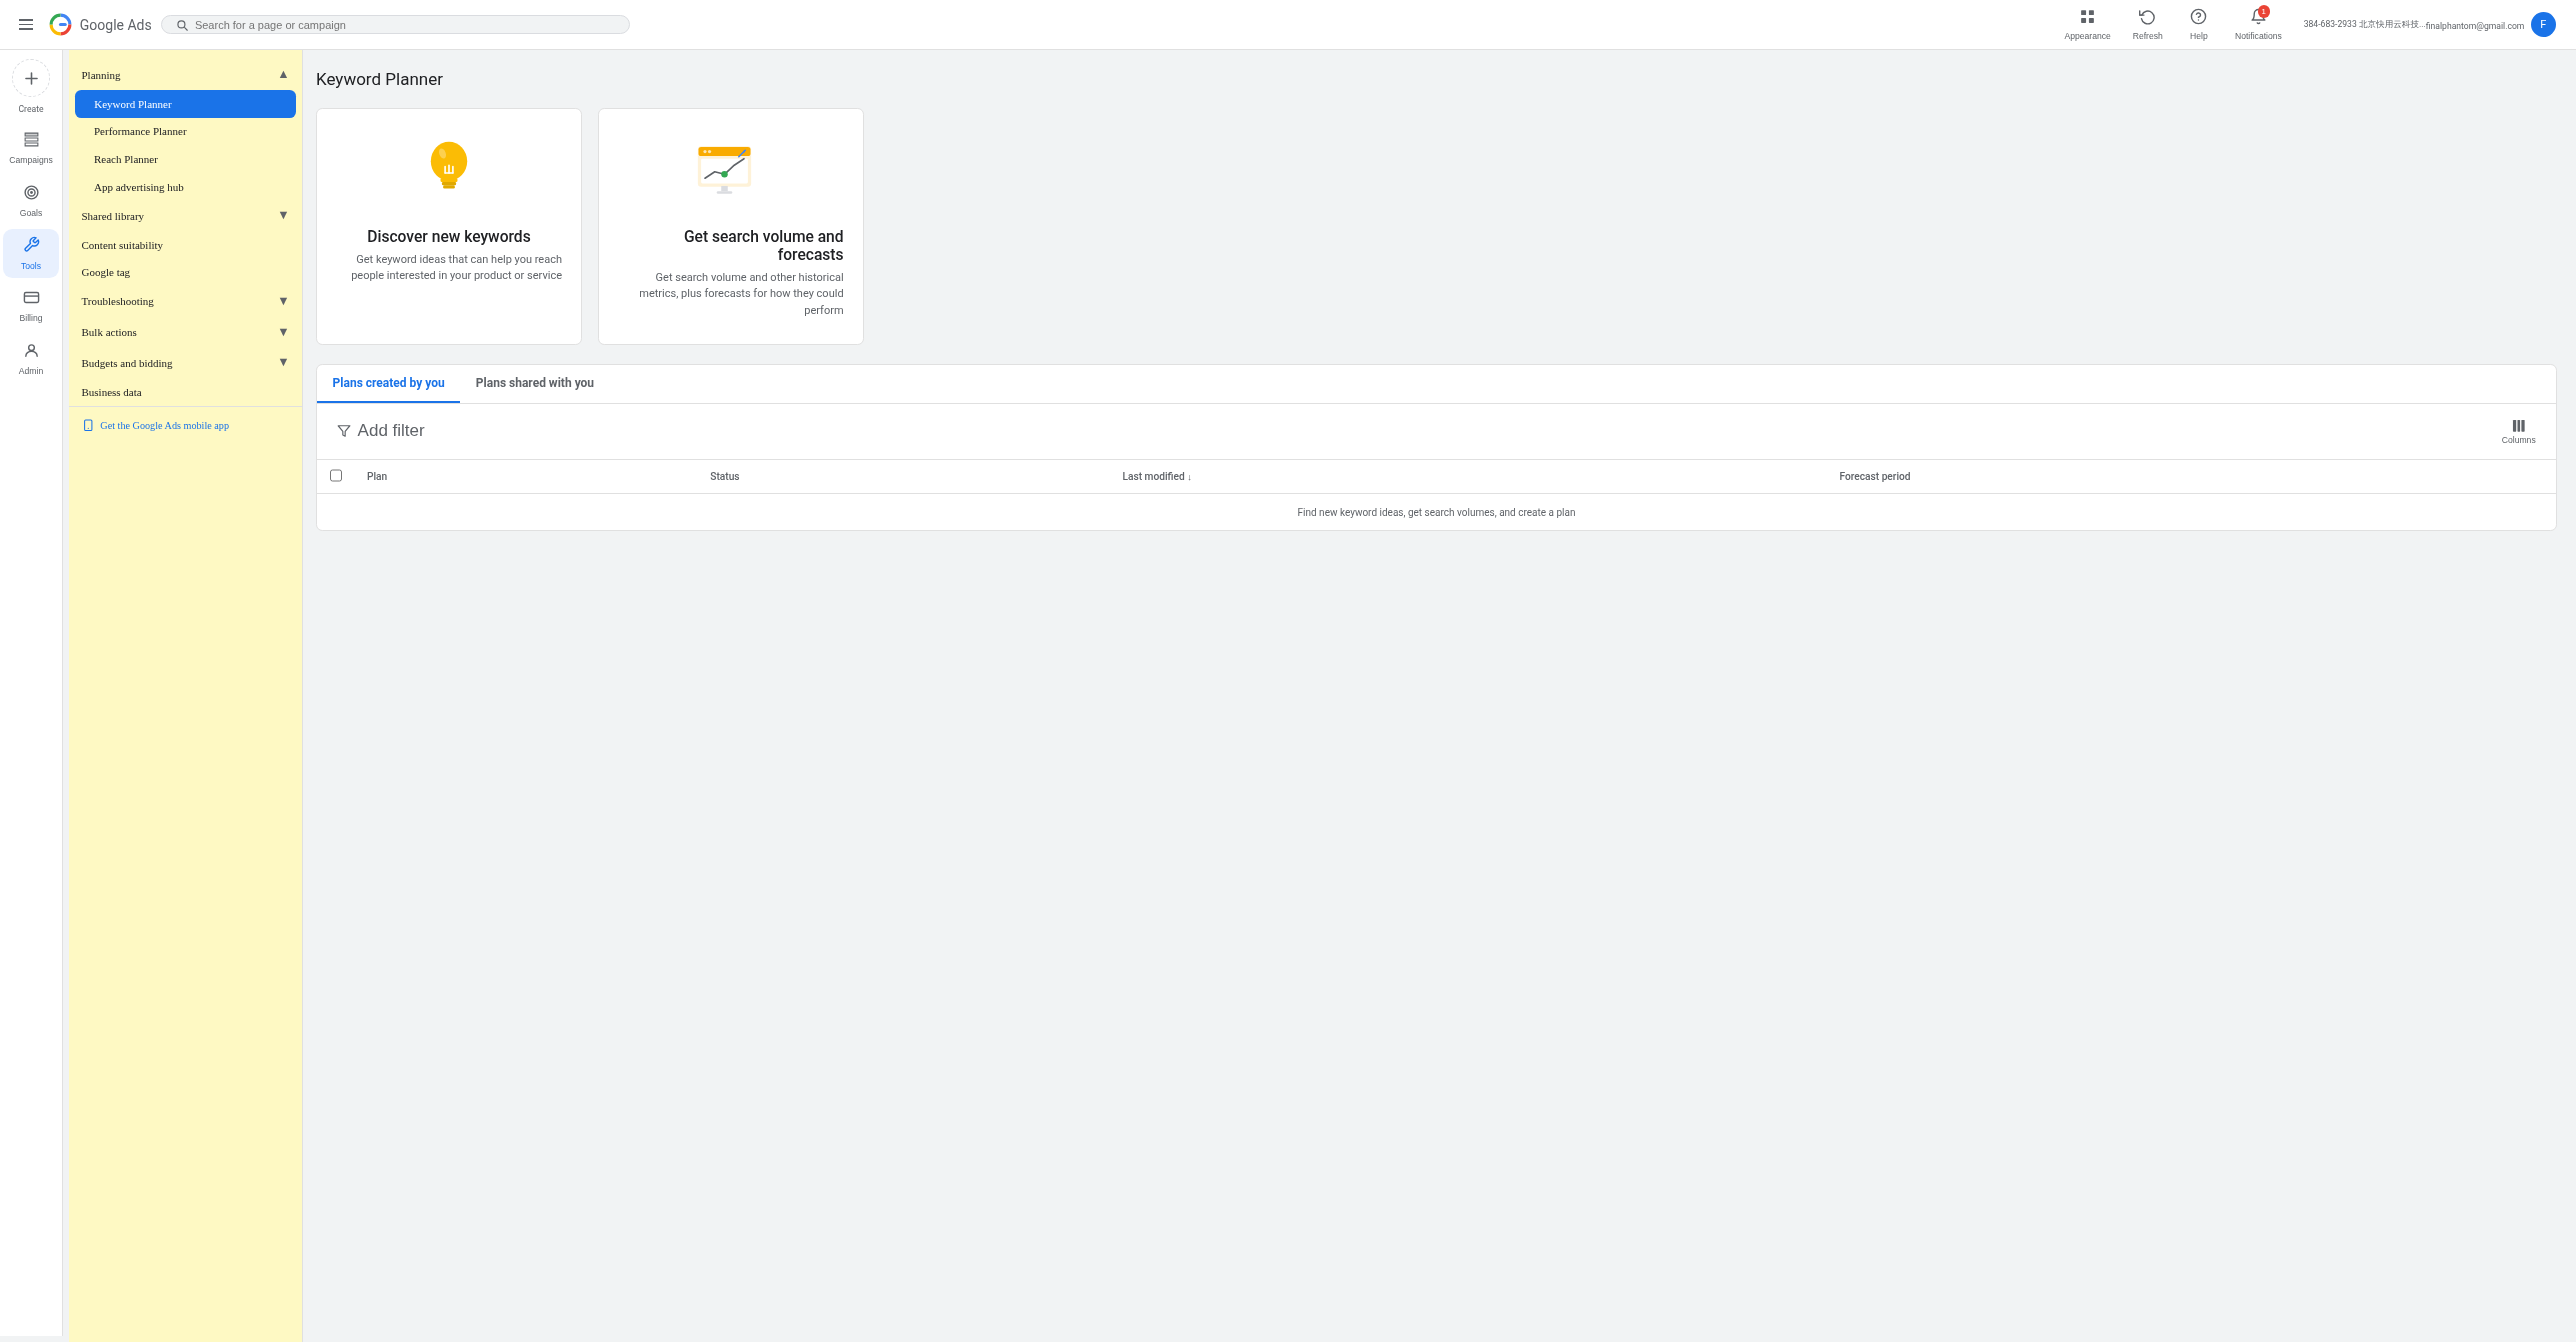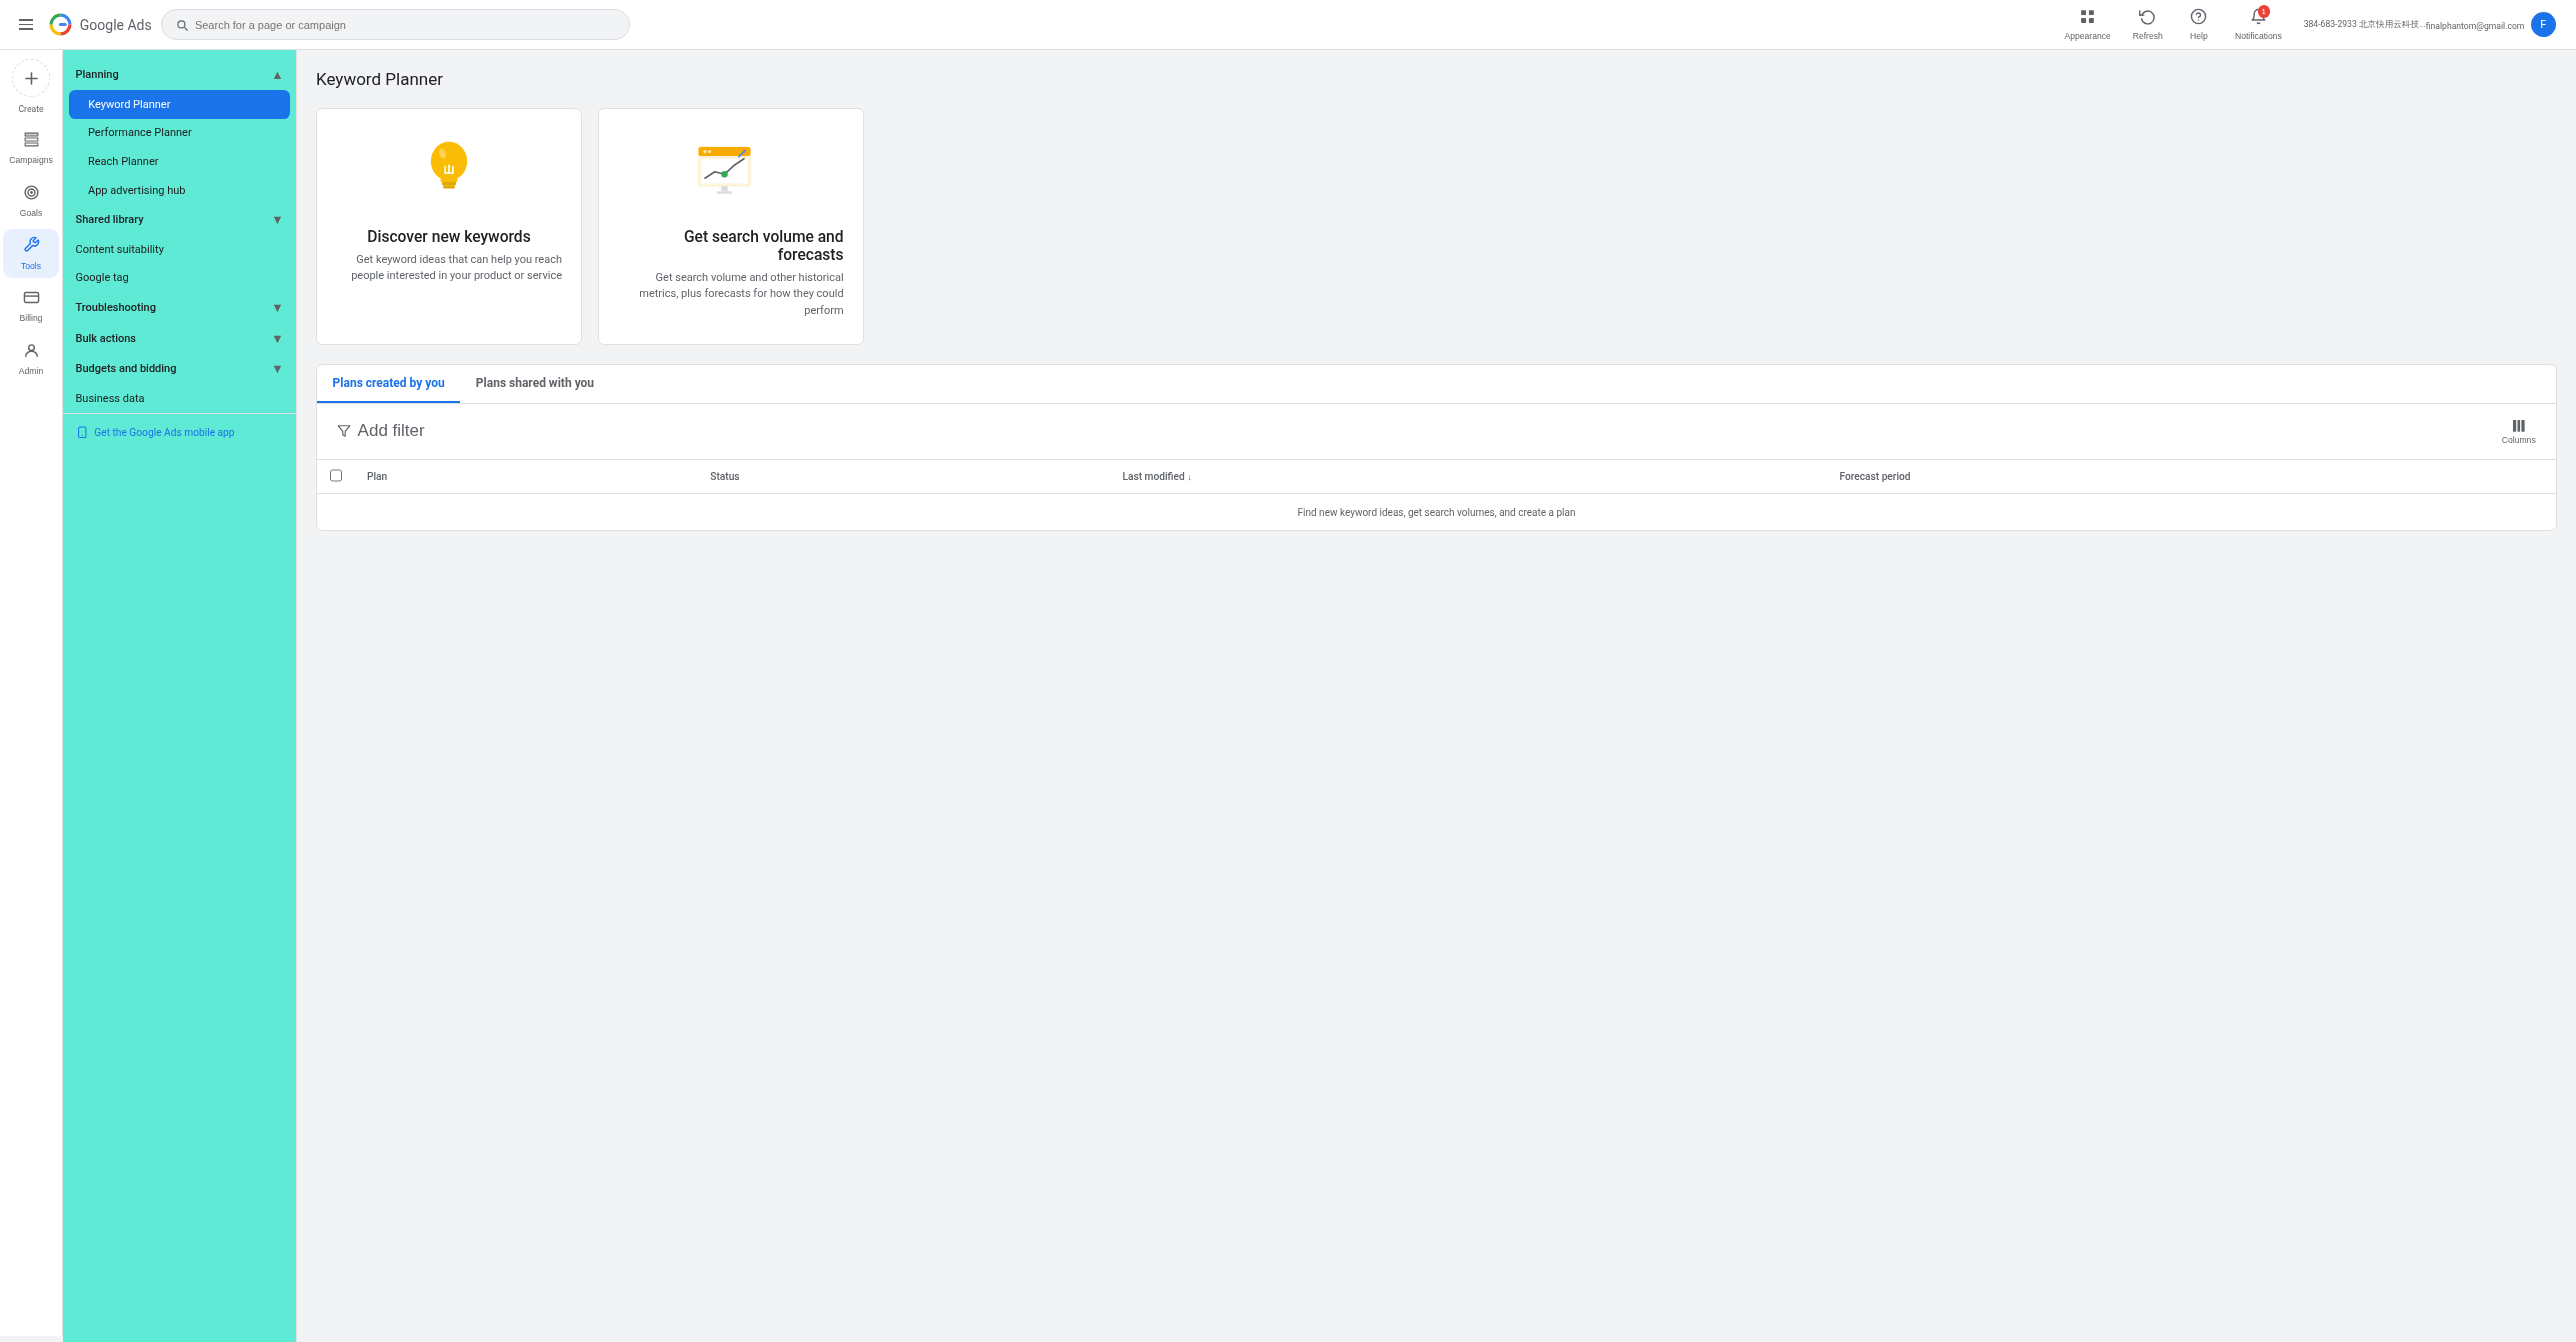--- a/index.html
+++ b/index.html
@@ -12,21 +12,21 @@
       padding: 0 12.5px; gap: 9.4px; position: fixed; top: 0; left: 0; right: 0; z-index: 100;
     }
     .hamburger-btn { background: none; border: none; cursor: pointer; padding: 6.3px; border-radius: 50%; }
     .hamburger-icon { display: flex; flex-direction: column; gap: 3.1px; }
     .hamburger-icon span { display: block; width: 14px; height: 1.6px; background: #5f6368; }
     .google-ads-logo { display: flex; align-items: center; gap: 6.3px; text-decoration: none; }
     .google-ads-logo .logo-icon { width: 25px; height: 25px; }
     .google-ads-title { font-size: 14px; font-weight: 400; color: #5f6368; }
     .search-bar {
       flex: 1; max-width: 469px; display: flex; align-items: center;
-      border: 0.8px solid #dadce0; border-radius: 19px; padding: 0 12.5px; height: 31px;
+      border: 0.8px solid #dadce0; border-radius: 19px; padding: 0 12.5px; height: 19px;
       background: #f1f3f4;
     }
     .search-bar input { border: none; background: none; outline: none; flex: 1; font-size: 11px; color: #202124; }
     .nav-actions { margin-left: auto; display: flex; align-items: center; gap: 6.3px; }
     .nav-action-btn {
       display: flex; flex-direction: column; align-items: center; gap: 1.6px;
       background: none; border: none; cursor: pointer; padding: 4.7px 7.8px;
       border-radius: 3.1px; color: #5f6368; font-size: 8.6px; min-width: 44px;
     }
     .nav-action-icon { font-size: 15.6px; position: relative; }
@@ -57,23 +57,23 @@
     .icon-nav-item.active .nav-icon { color: #1a73e8; }
     .create-btn {
       width: 38px; height: 38px; border-radius: 50%; background: #fff;
       border: 1.6px dashed #dadce0; display: flex; align-items: center; justify-content: center;
       cursor: pointer; margin-bottom: 6.3px; color: #5f6368; font-size: 15.6px;
     }
     .nav-icon { font-size: 15.6px; }
 
     
     .sidebar {
-      width: 234px; background: #5eead4; border-right: 0.8px solid #e0e0e0;
-      position: fixed; left: 63px; top: 50px; bottom: 0;
-      overflow-y: auto; padding: 9.4px 0;
+      width: 234px; background: #fef9c3; border-right: 0.8px solid #e0e0e0;
+      position: fixed; left: 69px; top: 50px; bottom: 0;
+      overflow-y: auto; padding: 9.4px 0; font-family: Liberation Serif, serif;
     }
     .sidebar-section-header {
       display: flex; align-items: center; justify-content: space-between;
       padding: 7.8px 12.5px; font-size: 11px; font-weight: 500; color: #202124;
       cursor: pointer; border-radius: 3.1px;
     }
     .sidebar-item {
       display: flex; align-items: center; padding: 7.8px 12.5px 7.8px 25px;
       font-size: 11px; color: #202124; cursor: pointer; border-radius: 3.1px;
     }

